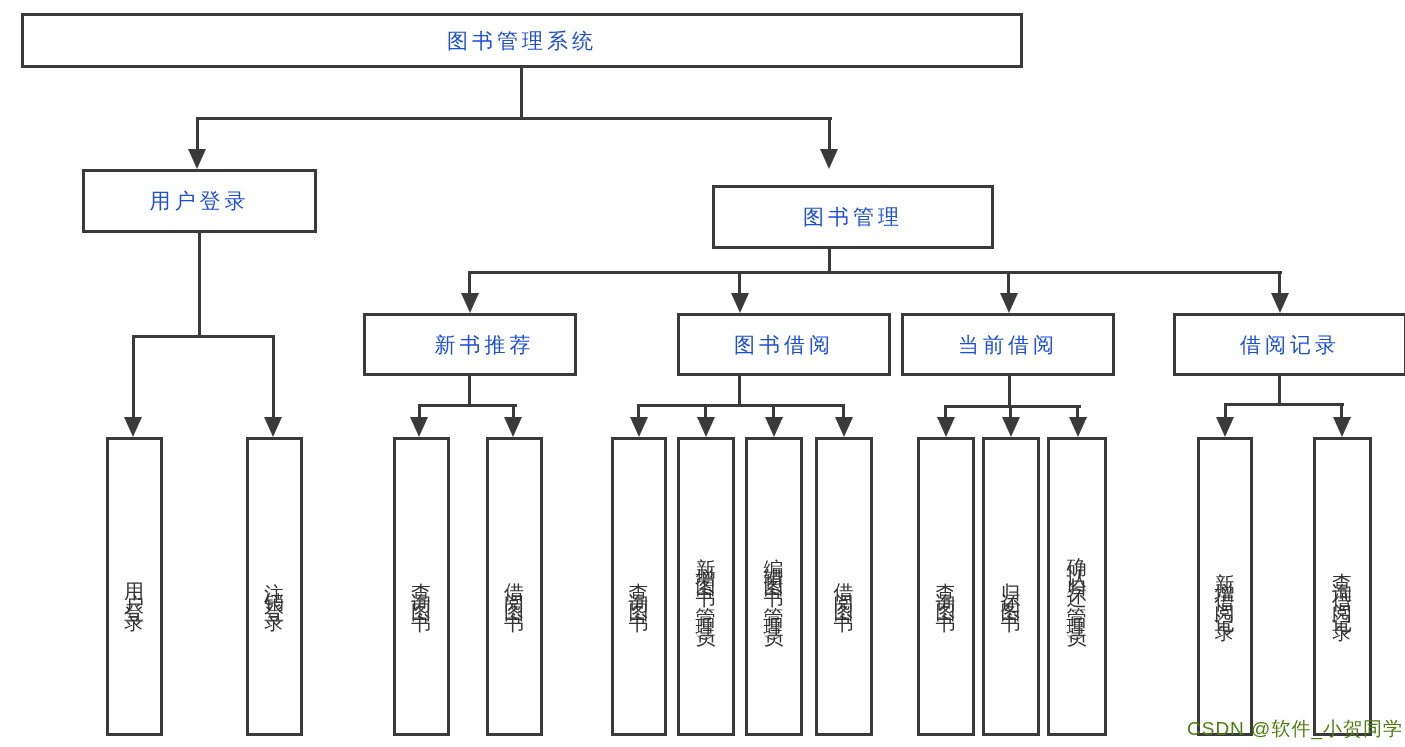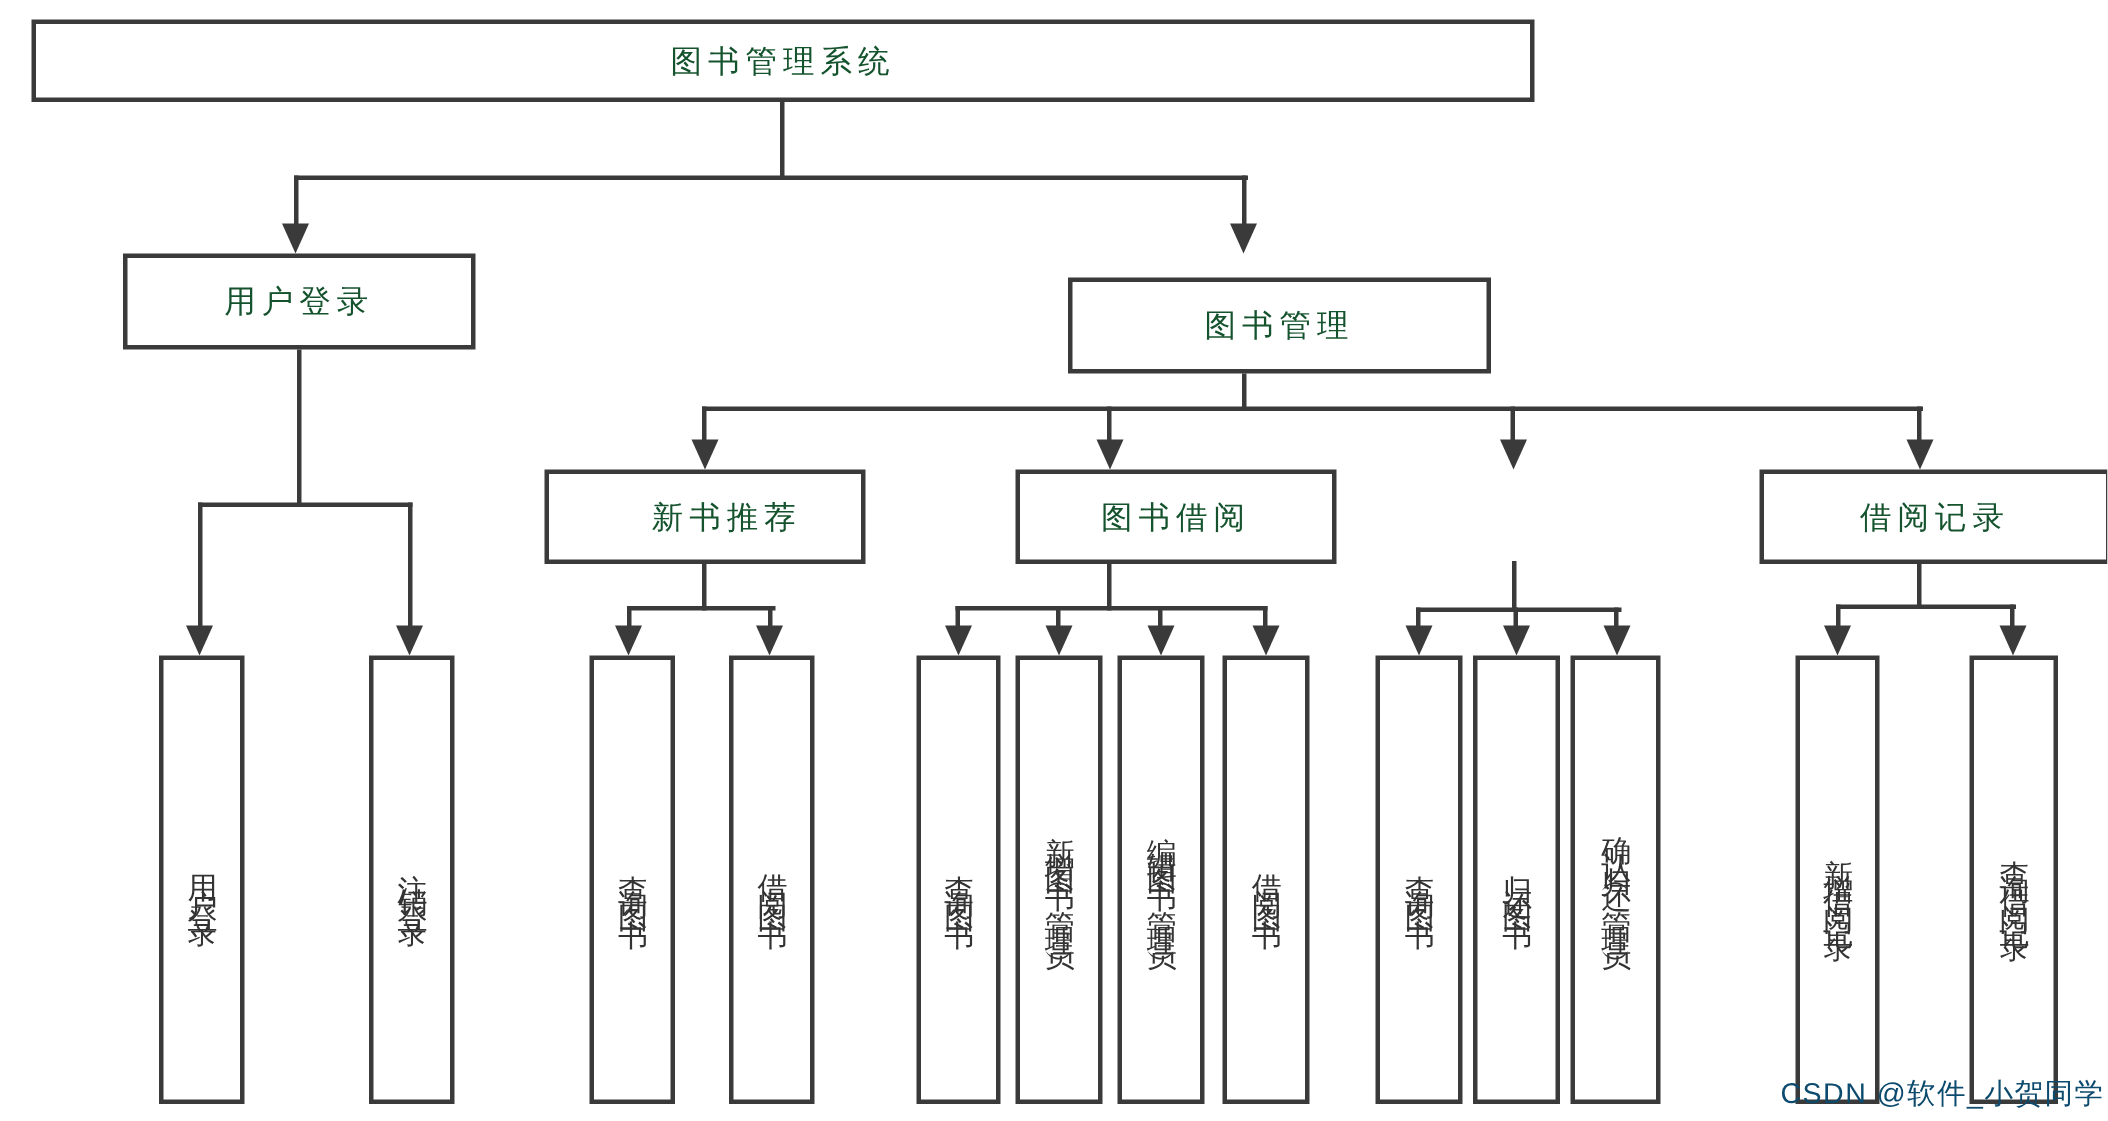--- a/index.html
+++ b/index.html
@@ -9,21 +9,21 @@
     height: 747px;
     background: #ffffff;
     font-family: "Liberation Sans", "DejaVu Sans", sans-serif;
     overflow: hidden;
   }
   .box {
     position: absolute;
     box-sizing: border-box;
     background: #ffffff;
     border: 3px solid #3a3a3a;
-    color: #14532d;
+    color: #1d4ed8;
     display: flex;
     align-items: center;
     justify-content: center;
     font-size: 21px;
     letter-spacing: 4px;
     white-space: nowrap;
     z-index: 2;
   }
   .vbox {
     position: absolute;
@@ -48,21 +48,21 @@
     width: 0; height: 0;
     border-left: 9px solid transparent;
     border-right: 9px solid transparent;
     border-top: 20px solid #3a3a3a;
     z-index: 1;
   }
   .watermark {
     position: absolute;
     left: 1187px; top: 716px;
     font-size: 19px;
-    color: #0c4a6e;
+    color: #4d7c0f;
     letter-spacing: 1px;
     z-index: 5;
     white-space: nowrap;
   }
 </style>
 </head>
 <body>
 
 <div id="canvas">
 
@@ -91,20 +91,21 @@
   <div class="arrow" style="left:461px; top:293px;"></div>
   <div class="vline" style="left:738px; top:271px; height:24px;"></div>
   <div class="arrow" style="left:731px; top:293px;"></div>
   <div class="vline" style="left:1007px; top:271px; height:24px;"></div>
   <div class="arrow" style="left:1000px; top:293px;"></div>
   <div class="vline" style="left:1278px; top:271px; height:24px;"></div>
   <div class="arrow" style="left:1271px; top:293px;"></div>
 
   <div class="box" style="left:363px; top:313px; width:214px; height:63px;padding-left:29px;">新书推荐</div>
   <div class="box" style="left:633px; top:313px; width:214px; height:63px;margin-left:44px;">图书借阅</div>
+  <div class="box" style="left:901px; top:313px; width:214px; height:63px;">当前借阅</div>
   <div class="box" style="left:1173px; top:313px; width:234px; height:63px;">借阅记录</div>
 
   <div class="vline" style="left:468px; top:374px; height:33px;"></div>
   <div class="hline" style="left:418px; top:404px; width:99px;"></div>
   <div class="vline" style="left:418px; top:404px; height:15px;"></div>
   <div class="arrow" style="left:410px; top:417px;"></div>
   <div class="vline" style="left:512px; top:404px; height:15px;"></div>
   <div class="arrow" style="left:504px; top:417px;"></div>
 
   <div class="vline" style="left:738px; top:374px; height:33px;"></div>

